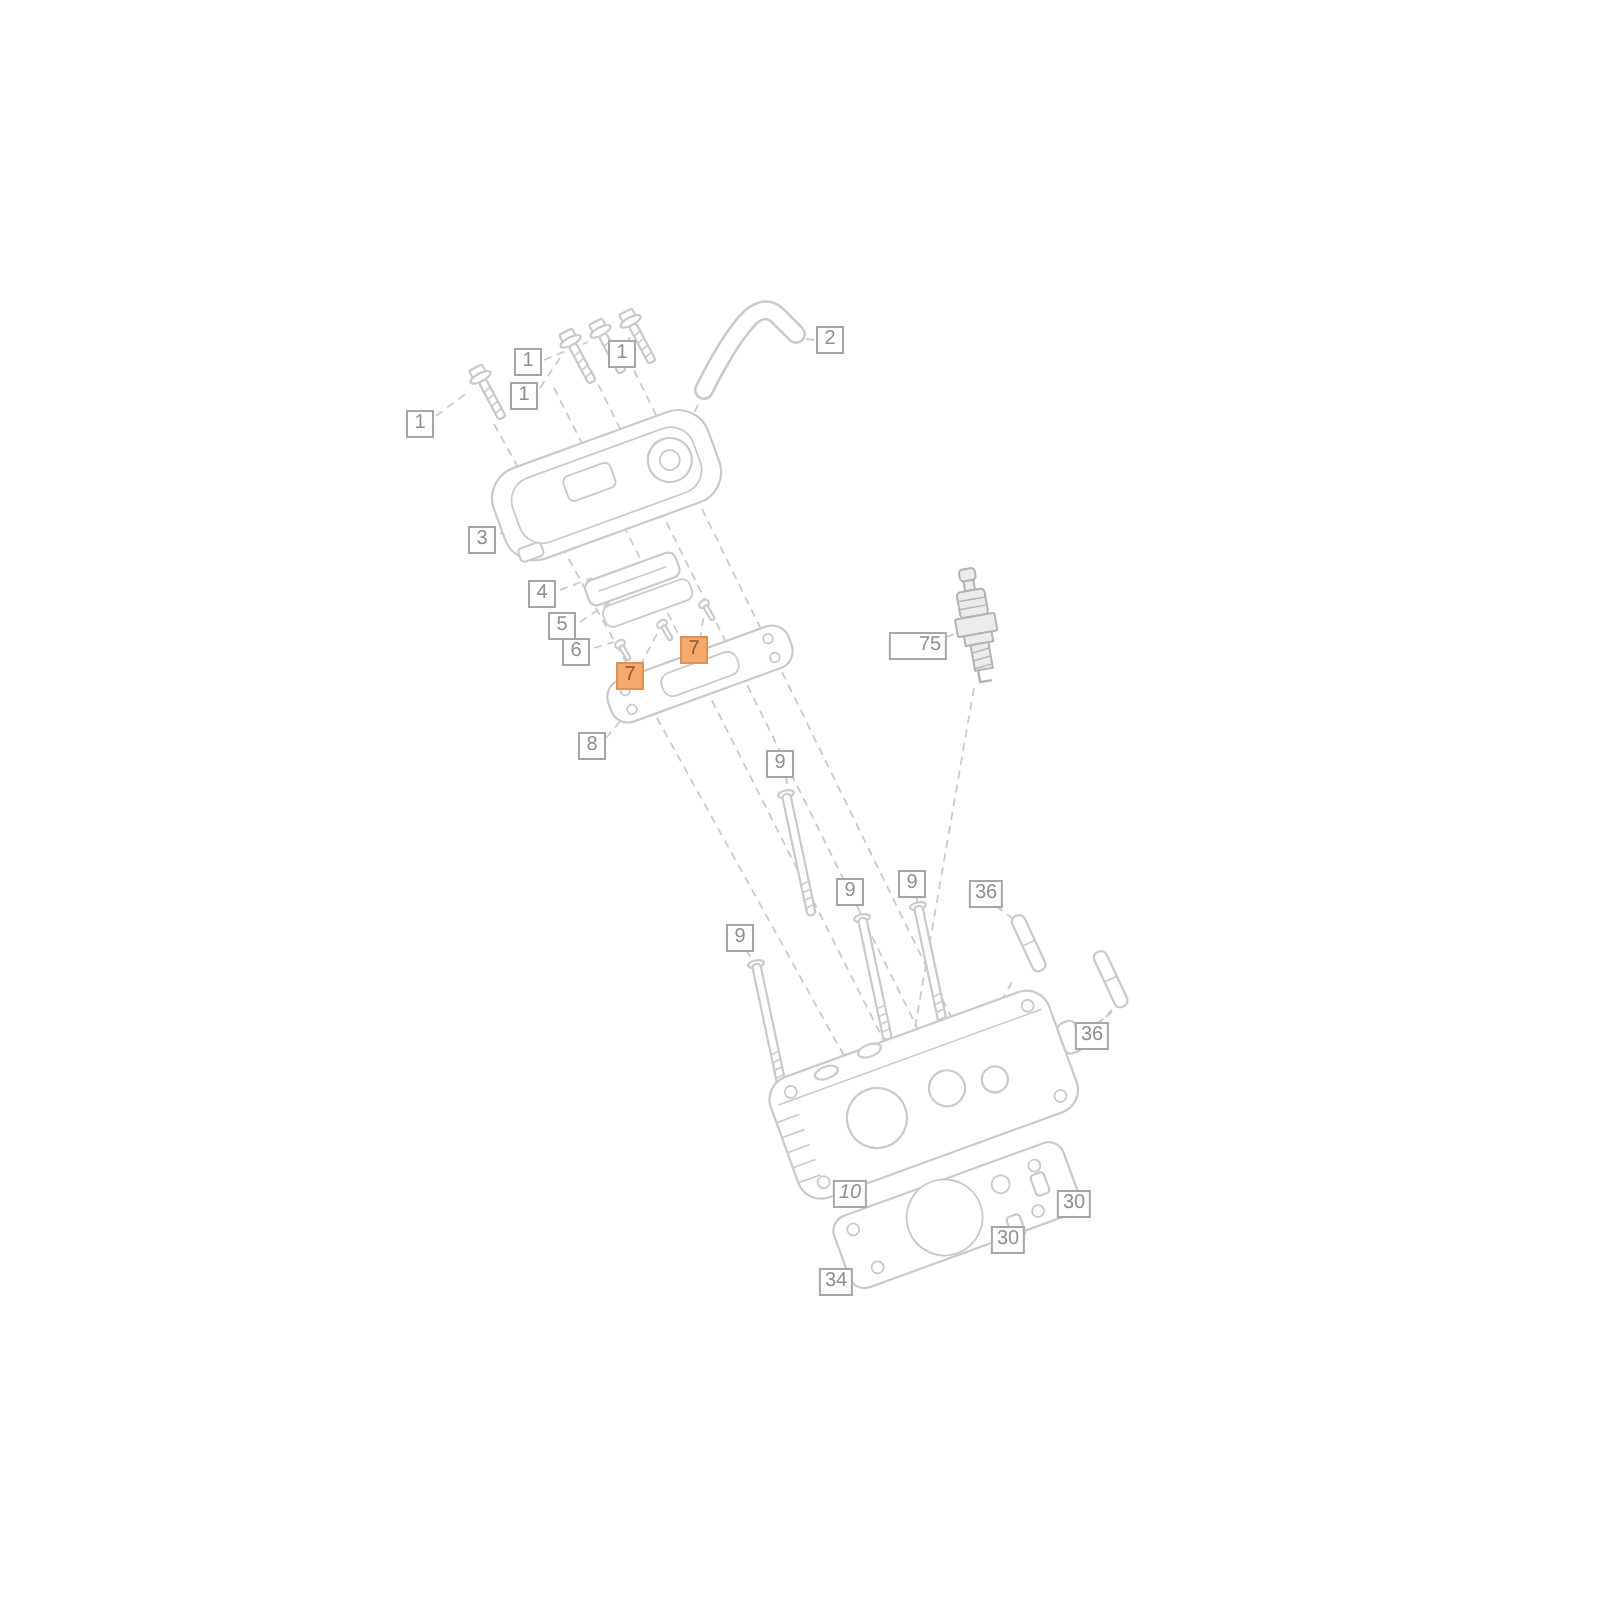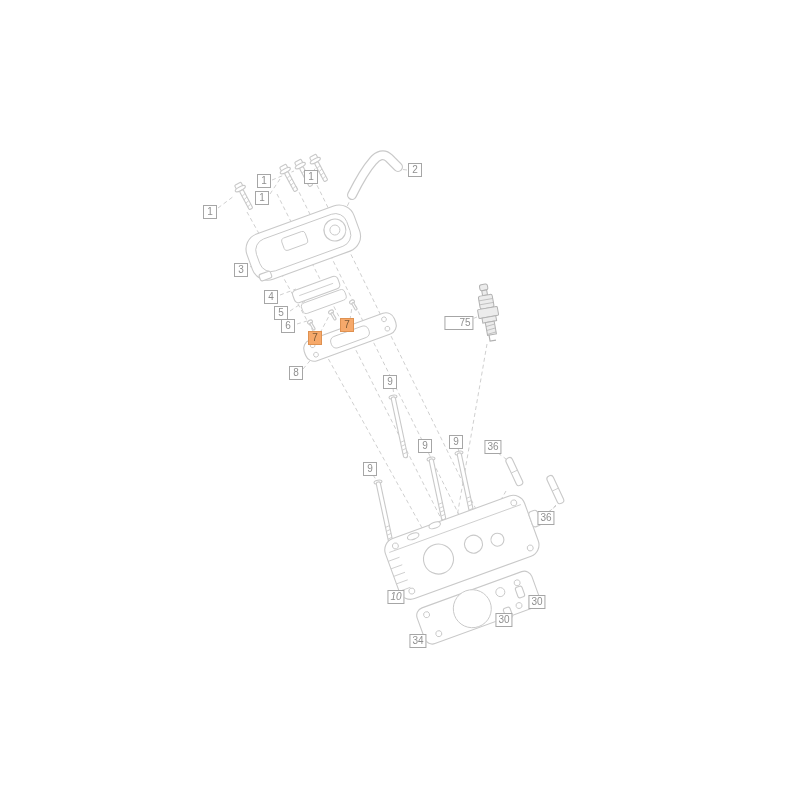--- a/index.html
+++ b/index.html
@@ -254,18 +254,18 @@
       <div class="callout highlight" style="left: 315px; top: 338px;">7</div>
       <div class="callout highlight" style="left: 347px; top: 325px;">7</div>
       <div class="callout" style="left: 296px; top: 373px;">8</div>
       <div class="callout" style="left: 390px; top: 382px;">9</div>
       <div class="callout" style="left: 425px; top: 446px;">9</div>
       <div class="callout" style="left: 456px; top: 442px;">9</div>
       <div class="callout" style="left: 370px; top: 469px;">9</div>
       <div class="callout" style="left: 493px; top: 447px;">36</div>
       <div class="callout" style="left: 546px; top: 518px;">36</div>
       <div class="callout" style="left: 459px; top: 323px; padding-left: 14px;">75</div>
-      <div class="callout" style="left: 396px; top: 597px; font-style: italic;">10</div>
+      <div class="callout" style="left: 425px; top: 597px; font-style: italic;">10</div>
       <div class="callout" style="left: 418px; top: 641px;">34</div>
       <div class="callout" style="left: 537px; top: 602px;">30</div>
       <div class="callout" style="left: 504px; top: 620px;">30</div>
     </div>
 </div>
 
 </body></html>

